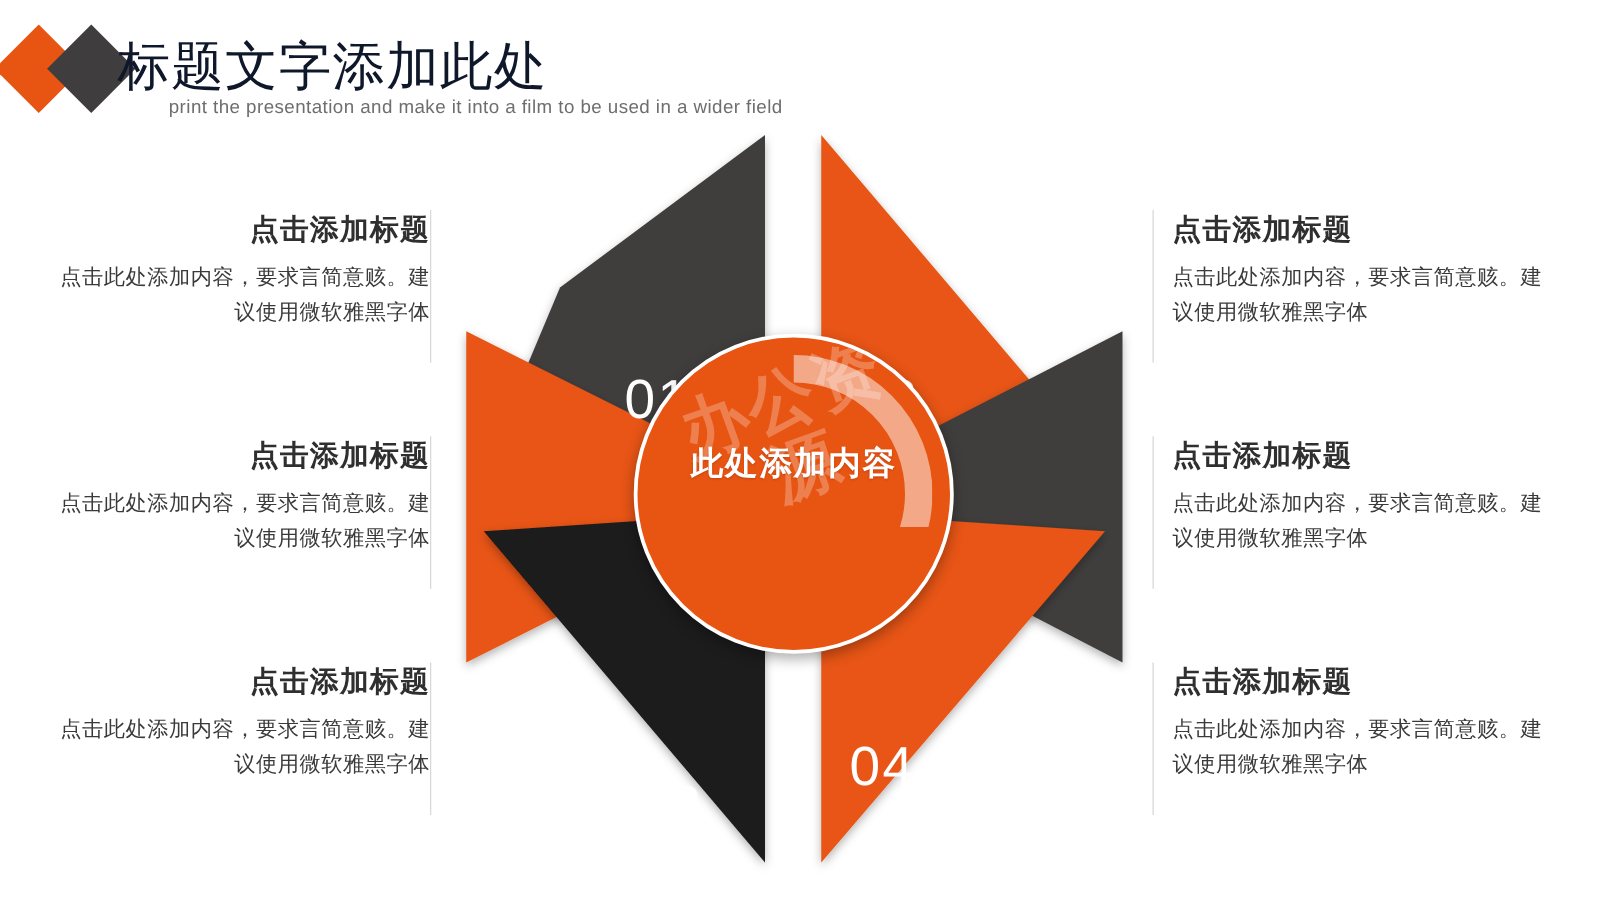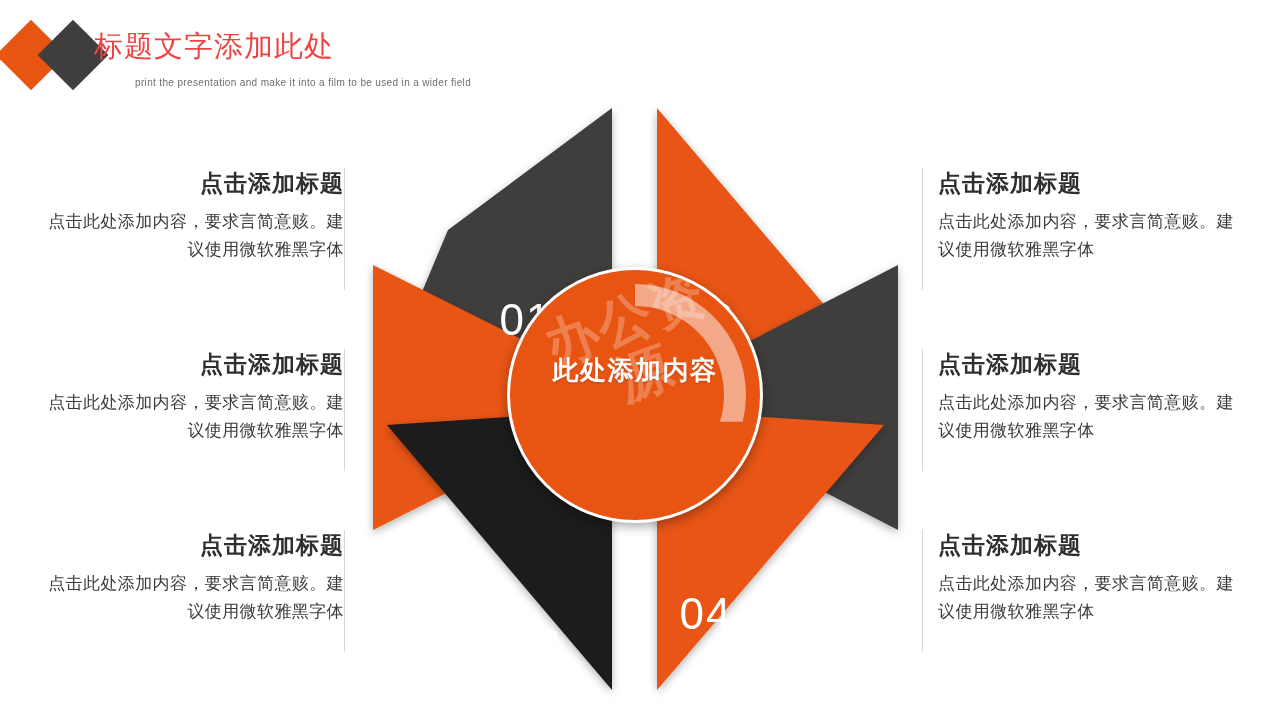--- a/index.html
+++ b/index.html
@@ -44,32 +44,32 @@
   }
   .diamond.dark {
     left: 44px;
     top: 10px;
     background: #3f3d3d;
   }
   #header-title {
     position: absolute;
     left: 94px;
     top: 32px;
-    font-size: 29px;
+    font-size: 42px;
     font-weight: 400;
-    color: #ef4444;
+    color: #0f172a;
     letter-spacing: 1px;
     line-height: 1;
     white-space: nowrap;
   }
   #header-subtitle {
     position: absolute;
     left: 95px;
     top: 77px;
-    font-size: 10px;
+    font-size: 15px;
     color: #6e6e6e;
     letter-spacing: 0.35px;
     white-space: nowrap;
     padding-left: 40px;
   }
 
   
   #hex-diagram {
     position: absolute;
     left: 350px;

